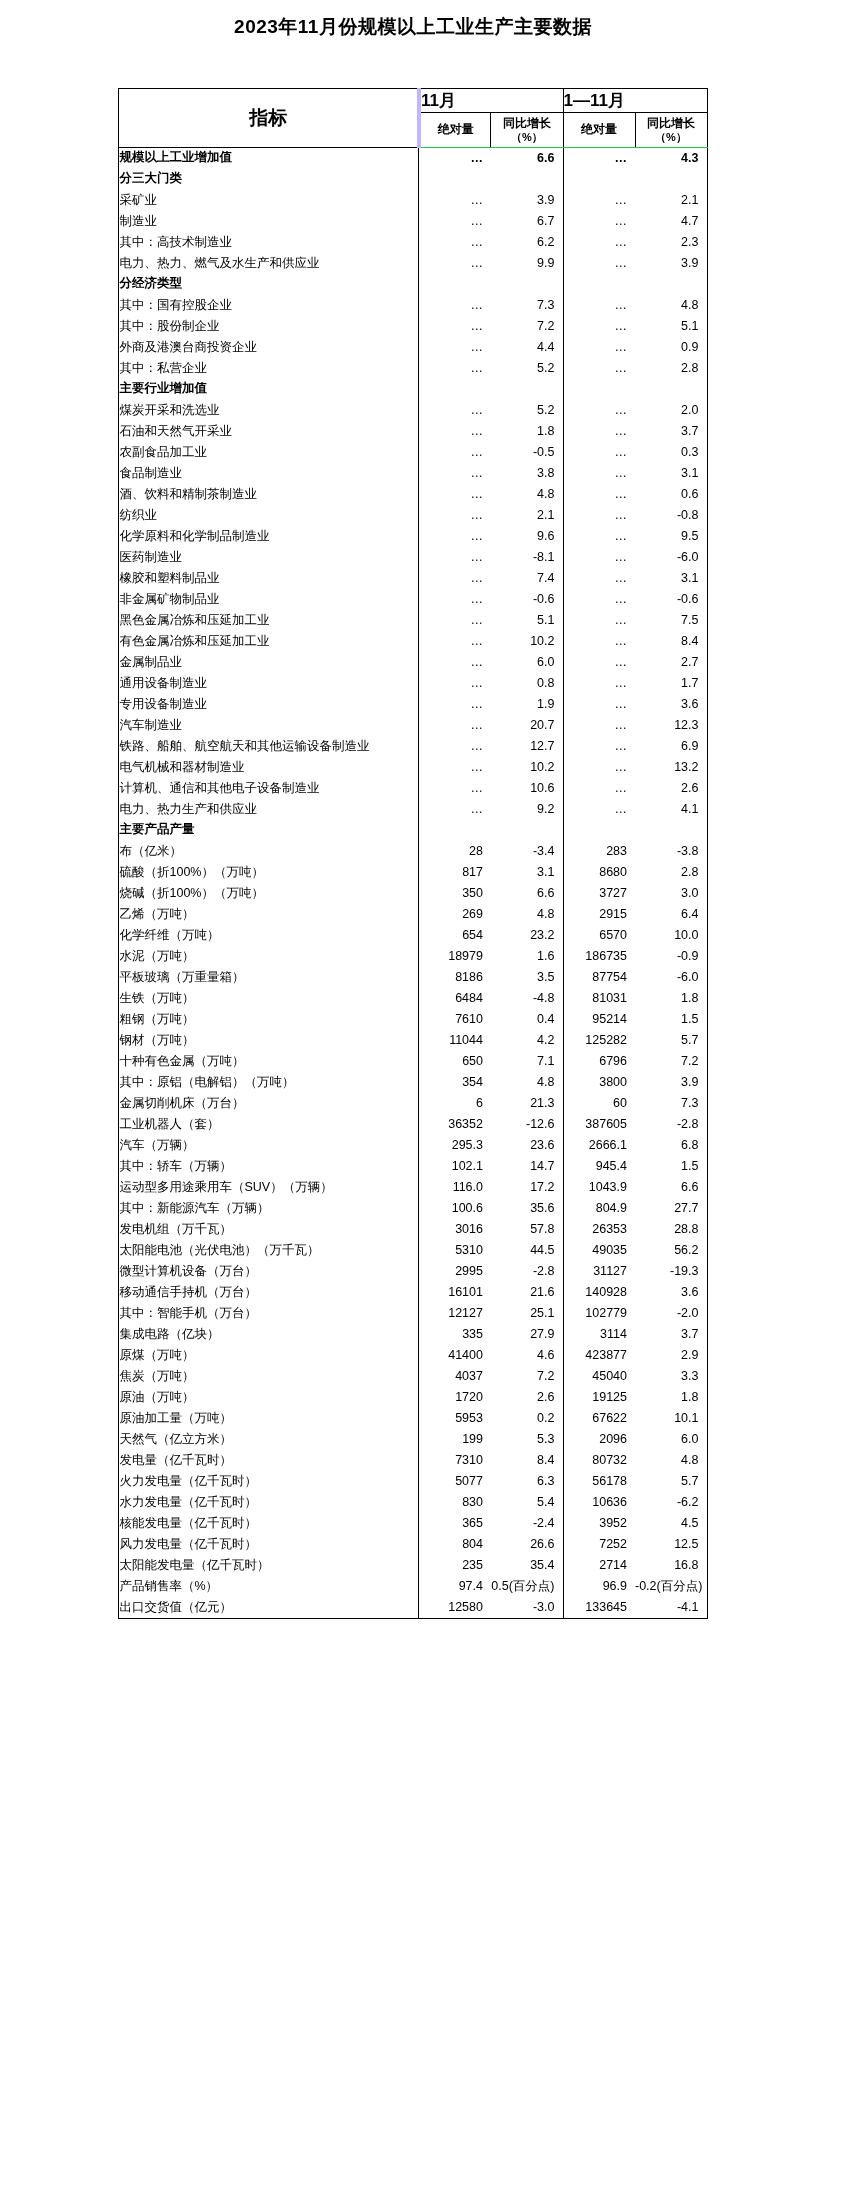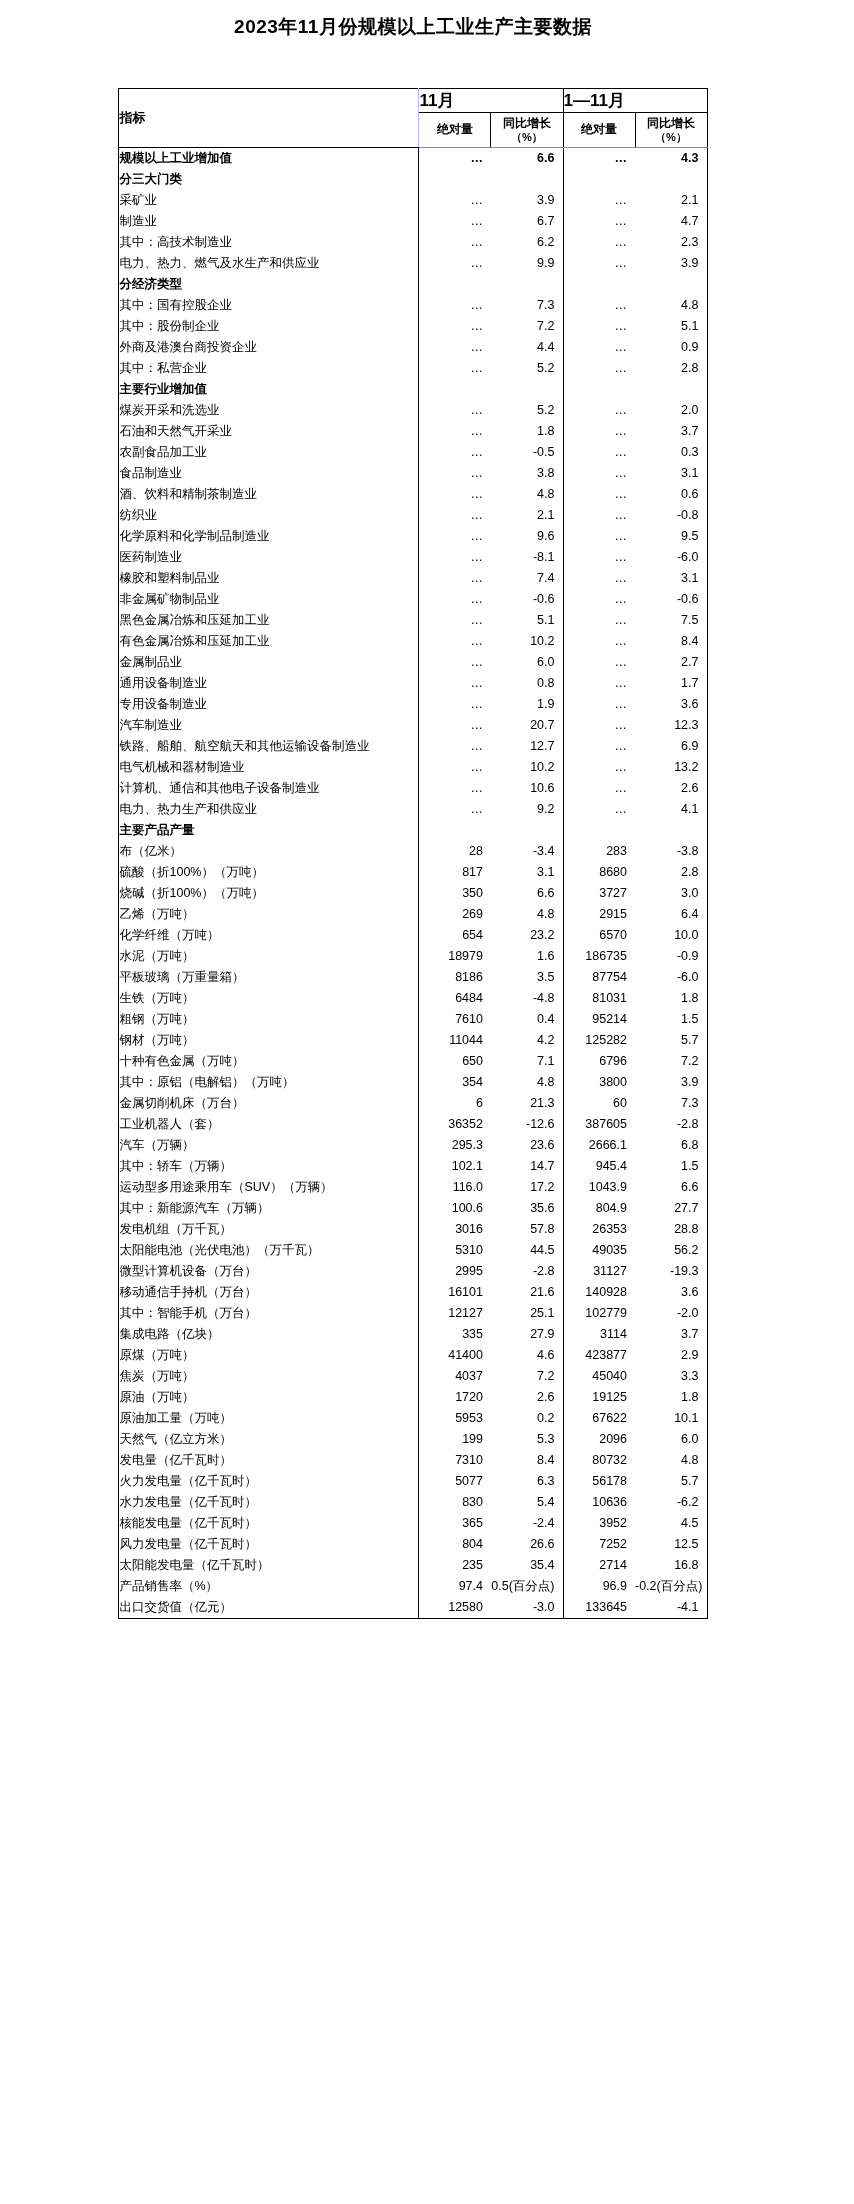--- a/index.html
+++ b/index.html
@@ -47,24 +47,24 @@
     border-top: 1px solid #000;
     border-bottom: 1px solid #000;
   }
   .hdr-group {
     text-align: left;
     font-size: 17px;
     height: 22px;
     border-left: 1px solid #000;
   }
   .hdr-ind {
-    text-align: left;
-    font-size: 13px;
+    text-align: center;
+    font-size: 19px;
     border-left: 1px solid #000;
-    border-right: 1px solid #c4b5fd;
+    border-right: 4px solid #c4b5fd;
   }
   .hdr-sub {
     font-size: 12px;
     line-height: 1.15;
     height: 34px;
     border-bottom: 1px solid #22c55e;
     border-left: 1px solid #000;
   }
   .hdr-sub.last, .hdr-group.last { border-right: 1px solid #000; }
   .sub2 { display: block; font-size: 11px; }
@@ -83,21 +83,21 @@
     padding-right: 8px;
     height: 21px;
     line-height: 21px;
     white-space: nowrap;
   }
   tbody tr td.num.bordered-l { border-left: 1px solid #000; }
   tbody tr td.num.bordered-r { border-right: 1px solid #000; }
   tbody tr:last-child td { border-bottom: 1px solid #000; }
 
   .bold { font-weight: bold; }
-  .i0 { padding-left: 6px; }
+  .i0 { padding-left: 6px; font-family: Liberation Mono, monospace; }
   .i1 { padding-left: 20px; }
   .i2 { padding-left: 34px; }
   .i3 { padding-left: 62px; margin-top: 14px; }
 </style>
 </head>
 <body>
 
 <div class="page">
 
   <div class="doc-title">2023年11月份规模以上工业生产主要数据</div>

